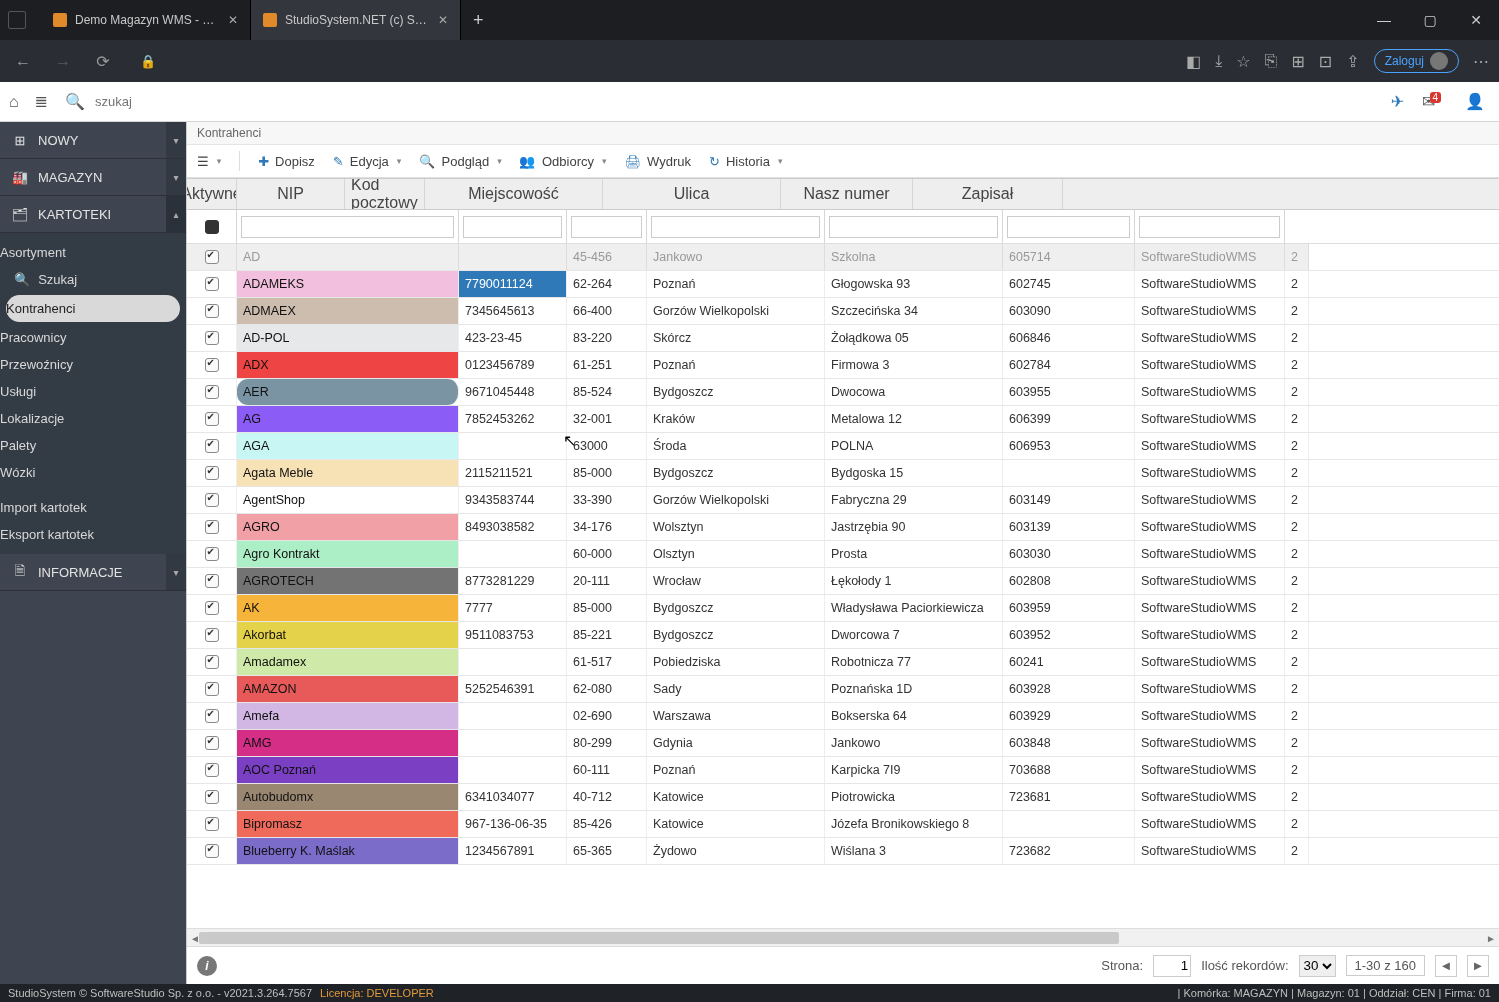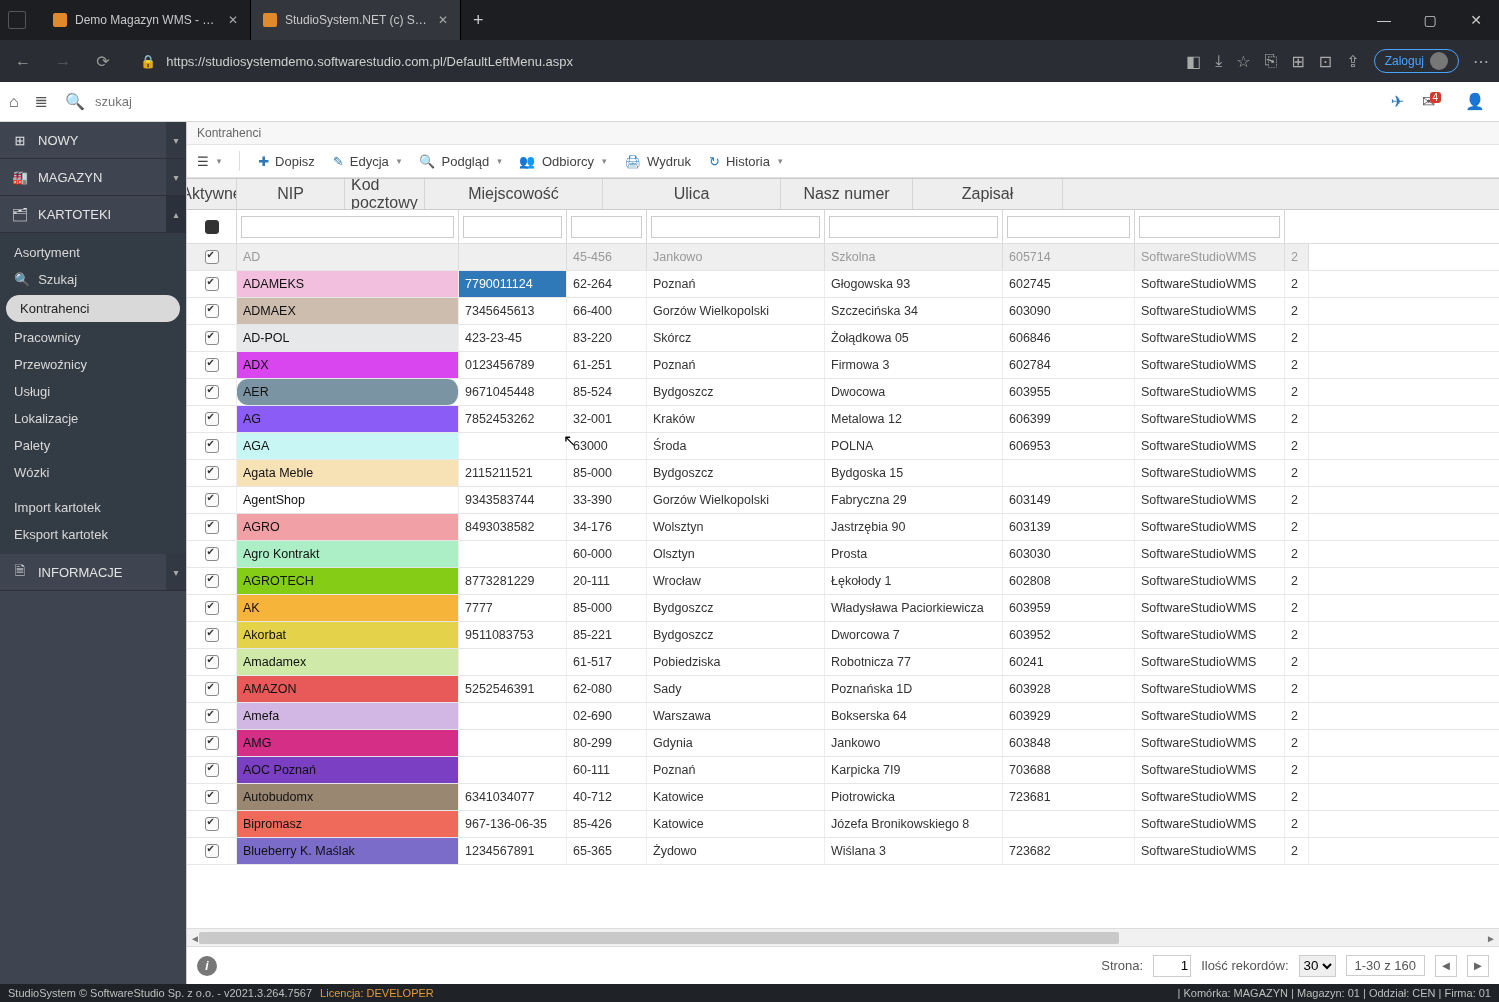--- a/index.html
+++ b/index.html
@@ -45,21 +45,21 @@
   .apptop-right{margin-left:auto;display:flex;align-items:center;gap:18px;padding-right:14px;color:#5a5a5a}
   .badge{background:#d9362e;color:#fff;font-size:10px;border-radius:3px;padding:0 3px;position:relative;top:-6px;left:-6px}
   
   .main{display:flex;height:calc(1002px - 40px - 42px - 40px - 18px)}
   
   .sidebar{width:var(--side-w);background:#3e4550;color:#e3e3e3;display:flex;flex-direction:column;font-size:13px}
   .side-sect{display:flex;align-items:center;gap:10px;padding:10px 12px;border-bottom:1px solid #2d3038;cursor:pointer;position:relative}
   .side-sect .chev{margin-left:auto;width:20px;background:#333942;height:100%;position:absolute;right:0;top:0;display:flex;align-items:center;justify-content:center;color:#aaa;font-size:10px}
   .side-sect.open .chev{background:#2b313a}
   .side-sub{background:#333b45;padding:6px 0}
-  .side-item{padding:6px 14px;cursor:pointer;color:#d8d8d8}
+  .side-item{padding:6px 0;cursor:pointer;color:#d8d8d8}
   .side-item.active{background:#d9d9d9;color:#222;border-radius:18px;margin:2px 6px}
   .side-search{display:flex;align-items:center;gap:8px;padding:6px 14px;color:#d8d8d8}
   .side-ic{width:16px;height:16px;display:inline-flex;align-items:center;justify-content:center}
   
   .content{flex:1;background:#fff;display:flex;flex-direction:column;border-left:1px solid #ccc}
   .crumb{padding:4px 10px;color:#666;font-size:12px;background:#f7f7f7;border-bottom:1px solid #e4e4e4}
   .toolbar{display:flex;align-items:center;gap:18px;padding:6px 10px;border-bottom:1px solid #e0e0e0;color:#424242;font-size:13px}
   .tb-item{display:flex;align-items:center;gap:6px;cursor:pointer}
   .tb-sep{width:1px;height:20px;background:#ddd}
   .tb-ic{color:#2f79b9}
@@ -135,21 +135,20 @@
     <div class="win-btn">✕</div>
   </div>
 </div>
 
 <div class="addrbar">
   <div class="nav-btn">←</div>
   <div class="nav-btn" style="opacity:.4">→</div>
   <div class="nav-btn">⟳</div>
   <div class="url-pill">
     <span class="lock">🔒</span>
-    <span>https://studiosystemdemo.softwarestudio.com.pl/DefaultLeftMenu.aspx</span>
   </div>
   <div class="addr-right">
     <span>◧</span>
     <span>⤓</span>
     <span>☆</span>
     <span>⎘</span>
     <span>⊞</span>
     <span>⊡</span>
     <span>⇪</span>
     <span class="login-pill">
@@ -344,21 +343,21 @@
             <div class="col c-city l">Skórcz</div>
             <div class="col c-street l">Żołądkowa 05</div>
             <div class="col c-num l">606846</div>
             <div class="col c-user l">SoftwareStudioWMS</div>
             <div class="col c-rest l">2</div>
           </div>
           <div class="row">
             <div class="col c-chk">
               <span class="chkbox checked"></span>
             </div>
-            <div class="col c-name l name-cell" style="background:#d946ef;">ADX</div>
+            <div class="col c-name l name-cell" style="background:#ef4444;">ADX</div>
             <div class="col c-nip l ">0123456789</div>
             <div class="col c-zip l">61-251</div>
             <div class="col c-city l">Poznań</div>
             <div class="col c-street l">Firmowa 3</div>
             <div class="col c-num l">602784</div>
             <div class="col c-user l">SoftwareStudioWMS</div>
             <div class="col c-rest l">2</div>
           </div>
           <div class="row">
             <div class="col c-chk">
@@ -448,21 +447,21 @@
             <div class="col c-city l">Olsztyn</div>
             <div class="col c-street l">Prosta</div>
             <div class="col c-num l">603030</div>
             <div class="col c-user l">SoftwareStudioWMS</div>
             <div class="col c-rest l">2</div>
           </div>
           <div class="row">
             <div class="col c-chk">
               <span class="chkbox checked"></span>
             </div>
-            <div class="col c-name l name-cell" style="background:#84cc16;">AGROTECH</div>
+            <div class="col c-name l name-cell" style="background:#737373;">AGROTECH</div>
             <div class="col c-nip l ">8773281229</div>
             <div class="col c-zip l">20-111</div>
             <div class="col c-city l">Wrocław</div>
             <div class="col c-street l">Łękołody 1</div>
             <div class="col c-num l">602808</div>
             <div class="col c-user l">SoftwareStudioWMS</div>
             <div class="col c-rest l">2</div>
           </div>
           <div class="row">
             <div class="col c-chk">

